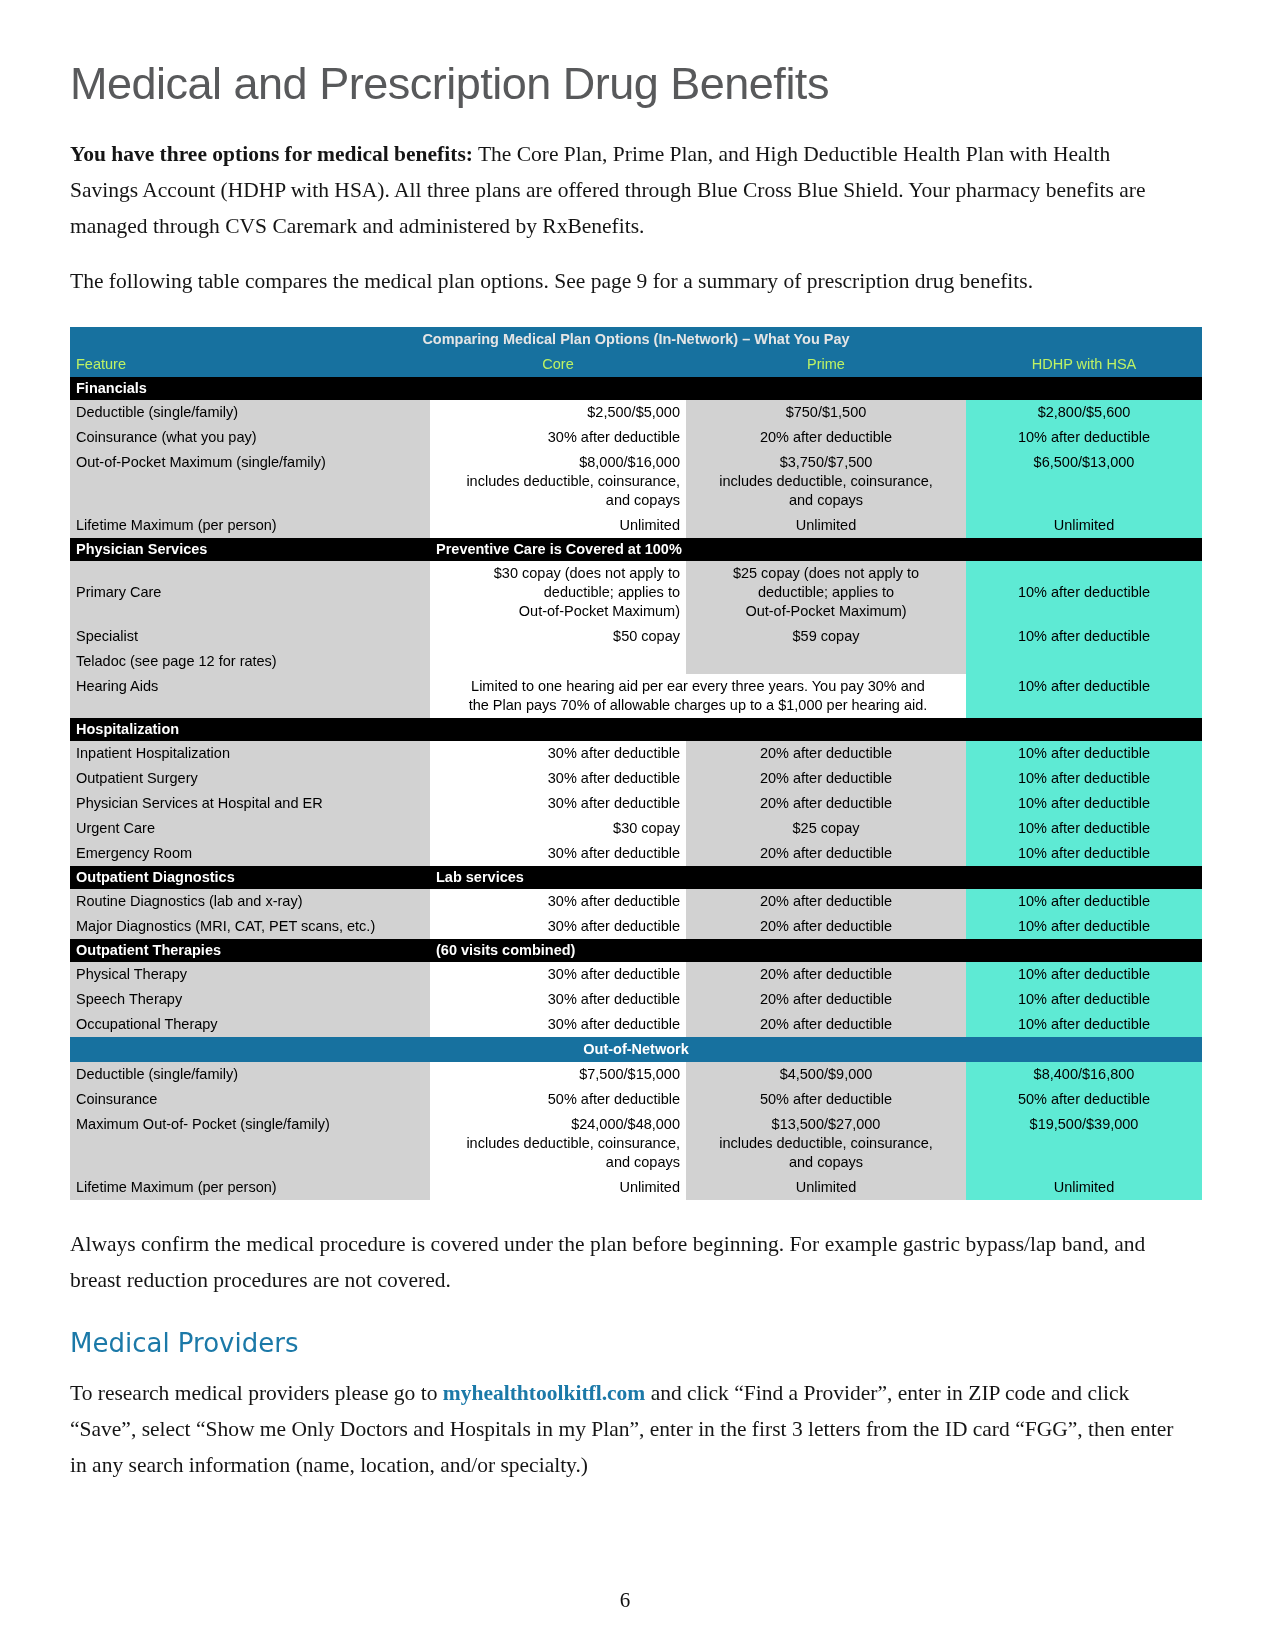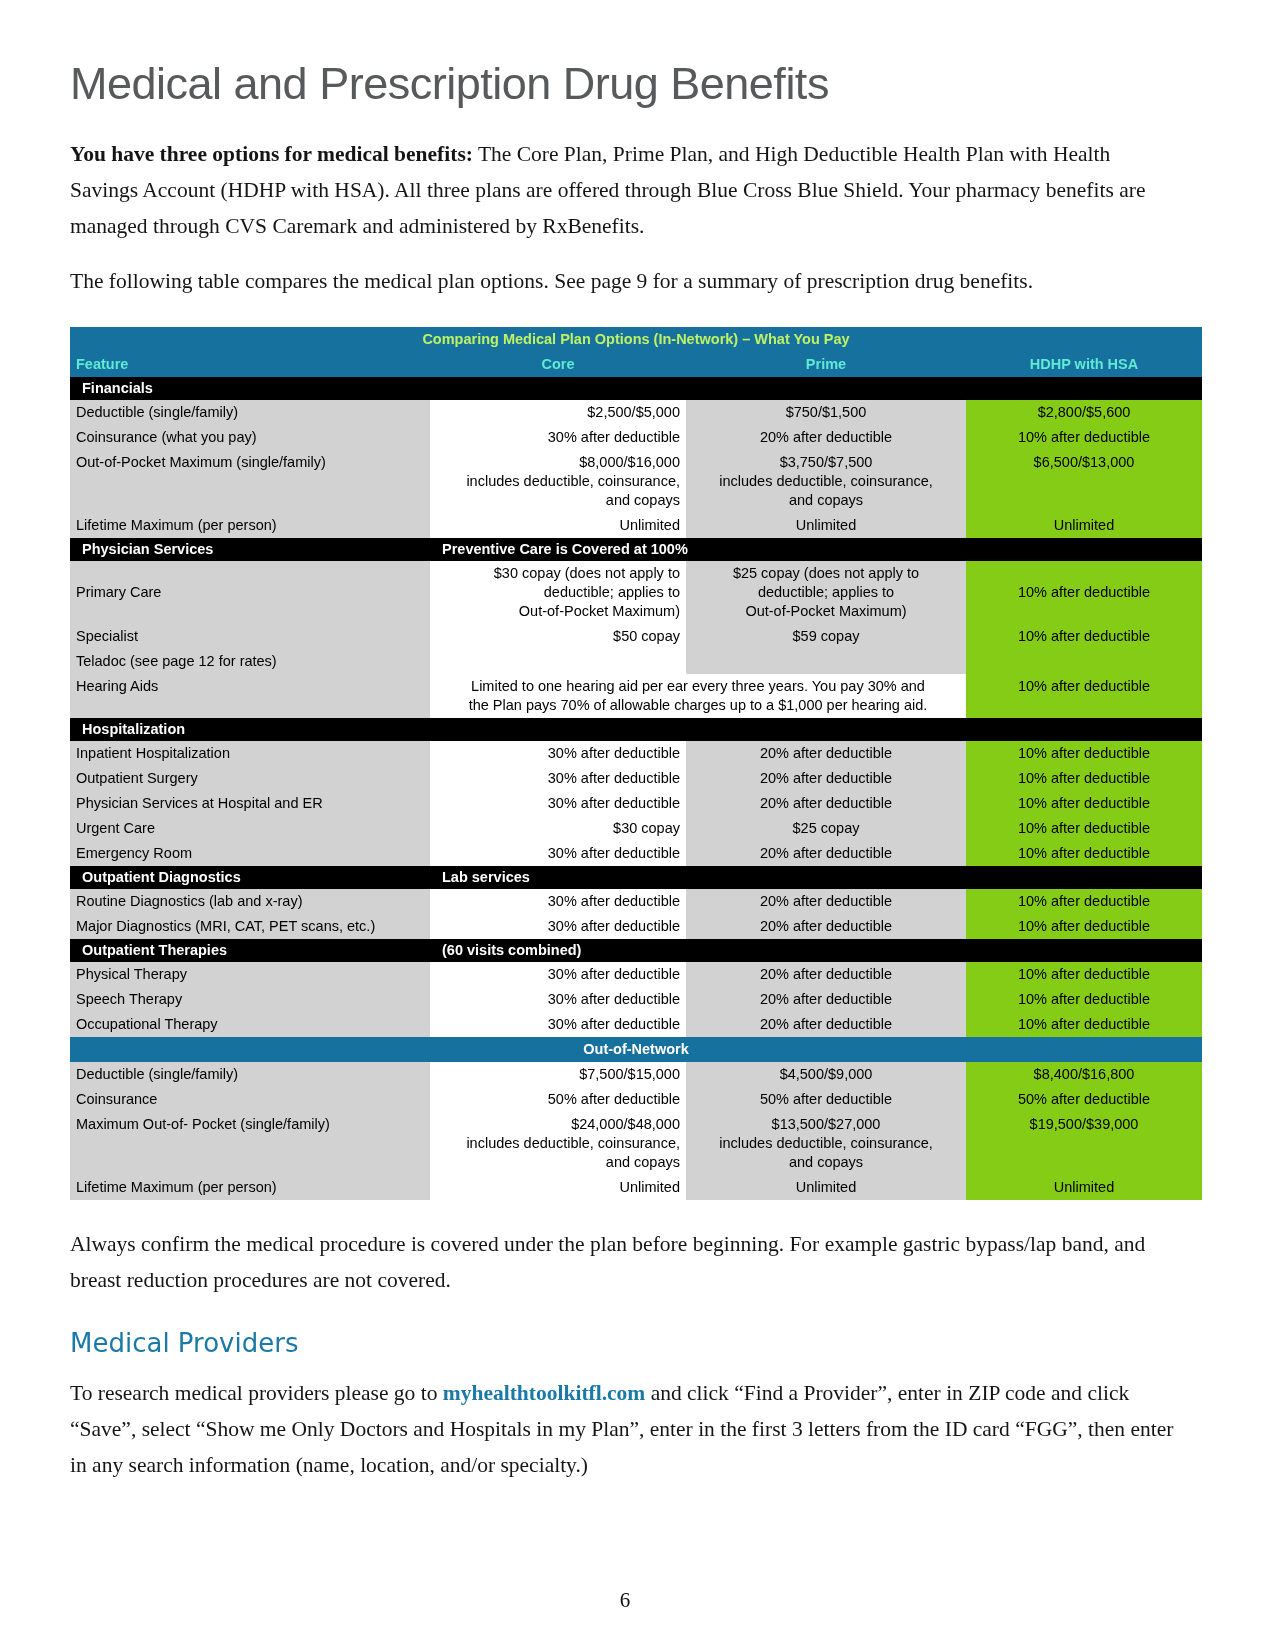--- a/index.html
+++ b/index.html
@@ -23,37 +23,37 @@
     border-collapse:collapse; table-layout:fixed; width:1132px;
     margin:28px 0 26px 0; font-family:"Liberation Sans", sans-serif;
     font-size:14.5px; color:#000;
   }
   col.w0 { width:360px; } col.w1 { width:256px; } col.w2 { width:280px; } col.w3 { width:236px; }
   table.benefits th, table.benefits td {
     padding:3px 6px; line-height:19px; vertical-align:middle; word-wrap:break-word;
   }
   tr.vtop td { vertical-align:top; }
   th.t-title {
-    background:var(--header-blue,#17719f); color:#bef264; font-weight:bold;
+    background:var(--header-blue,#17719f); color:#e5e5e5; font-weight:bold;
     text-align:center; font-size:14.5px; padding:4px 6px;margin-left:8px;
   }
-  th.t-colhead { background:var(--header-blue,#17719f); color:#5eead4; font-weight:bold; padding-bottom:5px; }
+  th.t-colhead { background:var(--header-blue,#17719f); color:#bef264; font-weight:normal; padding-bottom:5px; }
   th.c0 { text-align:left; }
   th.c1, th.c2, th.c3 { text-align:center; }
   tr.section td {
     background:var(--section-black,#000); color:#fff; font-weight:bold;
-    text-align:left; padding:2px 12px;
+    text-align:left; padding:2px 6px;
   }
   td.banner {
     background:var(--header-blue,#17719f); color:#ffffff; font-weight:bold; text-align:center;
   }
   td.f  { background:var(--cell-gray,#d2d2d2); text-align:left; }
   td.v1 { background:#ffffff; text-align:right; white-space:pre-line; }
   td.v2 { background:var(--cell-gray,#d2d2d2); text-align:center; white-space:pre-line; }
-  td.v3 { background:#84cc16; text-align:center; white-space:pre-line; }
+  td.v3 { background:#5eead4; text-align:center; white-space:pre-line; }
   td.vspan { background:#ffffff; text-align:center; white-space:pre-line; }
 
   h2[data-name="medical-providers-heading"] {
     margin:30px 0 17px 0; font-family:"DejaVu Sans", sans-serif;
     font-size:26px; font-weight:400; color:var(--heading-blue,#1b79a8);
   }
   .page-number {
     position:absolute; bottom:38px; left:0; right:0; text-align:center;
     font-family:"Liberation Serif", serif; font-size:21px; color:#111;
   }

